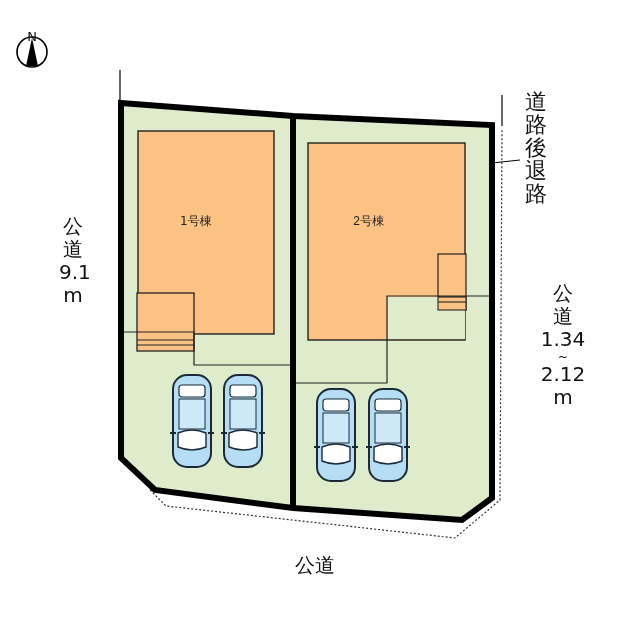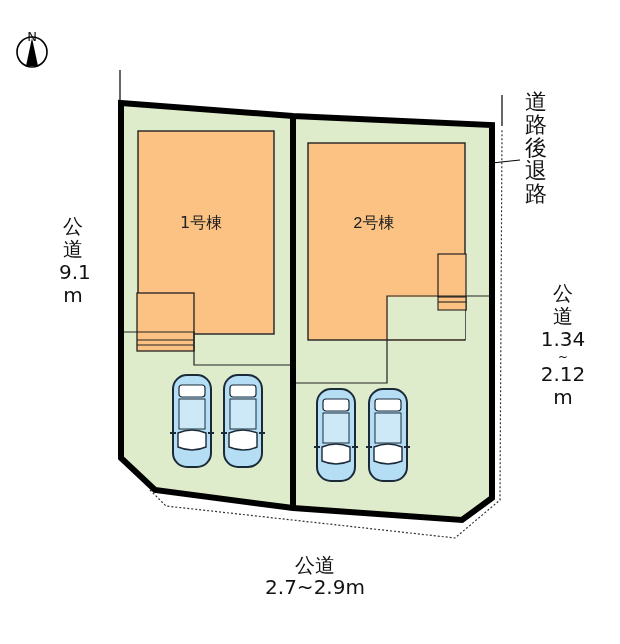--- a/index.html
+++ b/index.html
@@ -1,21 +1,21 @@
 <!DOCTYPE html>
 <html><head>
 <meta charset="utf-8">
 <style>
   html,body{margin:0;padding:0;background:#ffffff;}
   body{width:620px;height:644px;position:relative;overflow:hidden;font-family:"DejaVu Sans","Liberation Sans",sans-serif;}
   #plan{position:absolute;left:0;top:0;}
   .lbl{position:absolute;color:#111;font-family:"DejaVu Sans","Liberation Sans",sans-serif;text-align:center;line-height:1.15;}
   .vert{font-size:20px;width:28px;}
   .vert span{display:block;}
-  .bname{position:absolute;font-size:16px;color:#222;}
+  .bname{position:absolute;font-size:12px;color:#222;}
 </style>
 </head>
 <body>
 
 <svg id="plan" width="620" height="644" viewBox="0 0 620 644">
 
   <g>
     <circle cx="32" cy="52" r="15" fill="#fff" stroke="#000" stroke-width="1.6"></circle>
     <polygon points="32,38 26,66 38,66" fill="#000"></polygon>
   </g>
@@ -89,14 +89,13 @@
 <div class="lbl vert" style="left:522px;top:90px;font-size:22px;line-height:1.05;">
   <span>道</span>
   <span>路</span>
   <span>後</span>
   <span>退</span>
   <span>路</span>
 </div>
 
 <div class="lbl" style="left:240px;top:554px;width:150px;font-size:20px;line-height:1.1;">
   <div>公道</div>
-  <div>2.7~2.9m</div>
 </div>
 
 </body></html>

